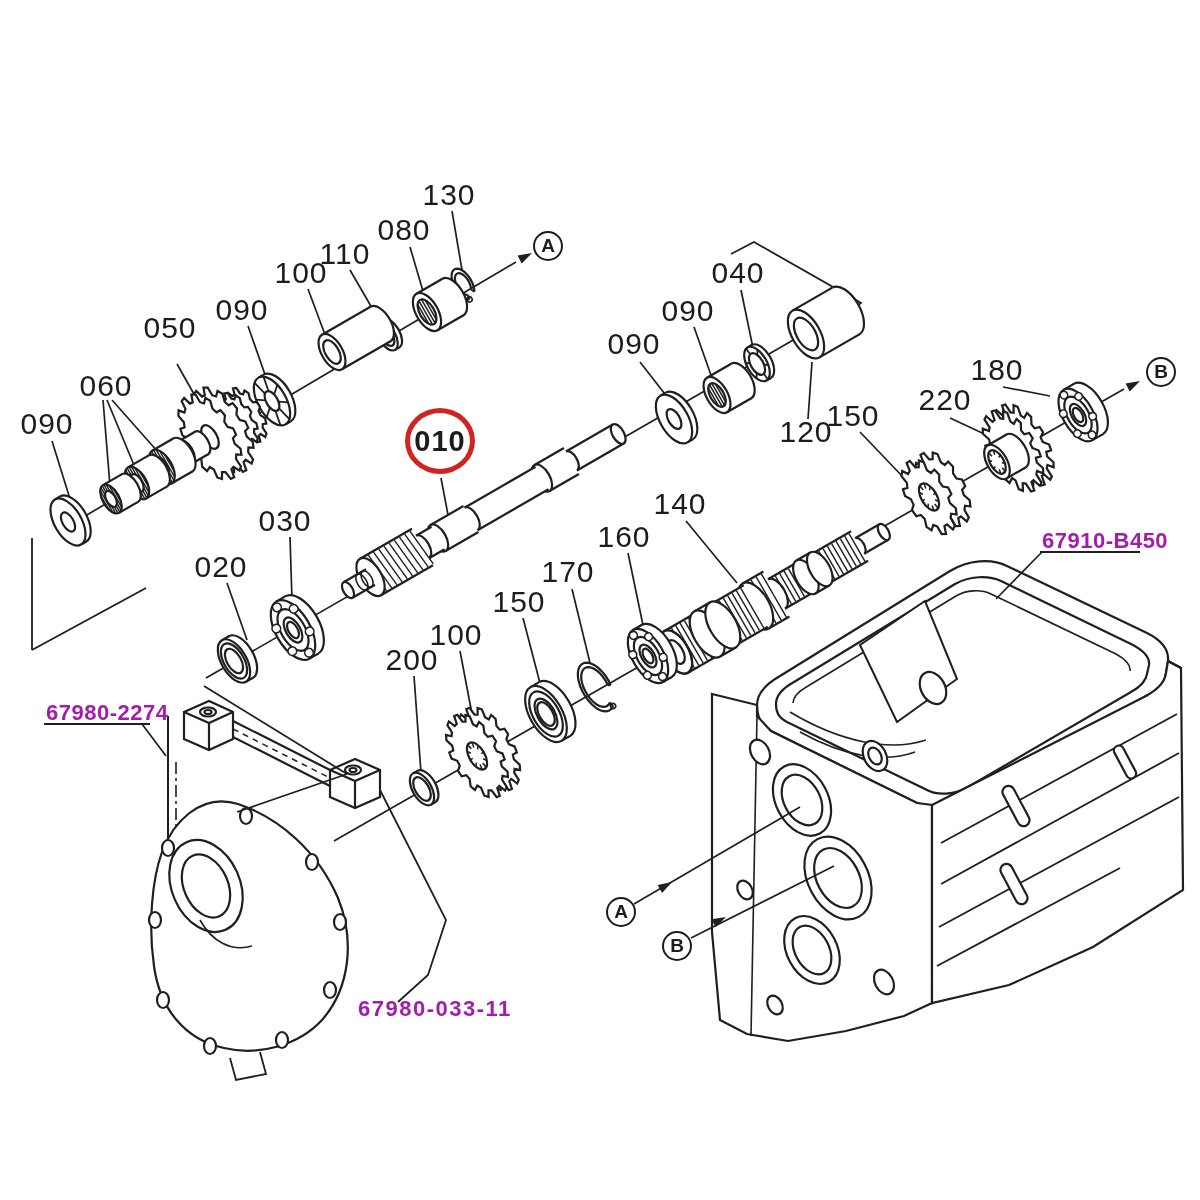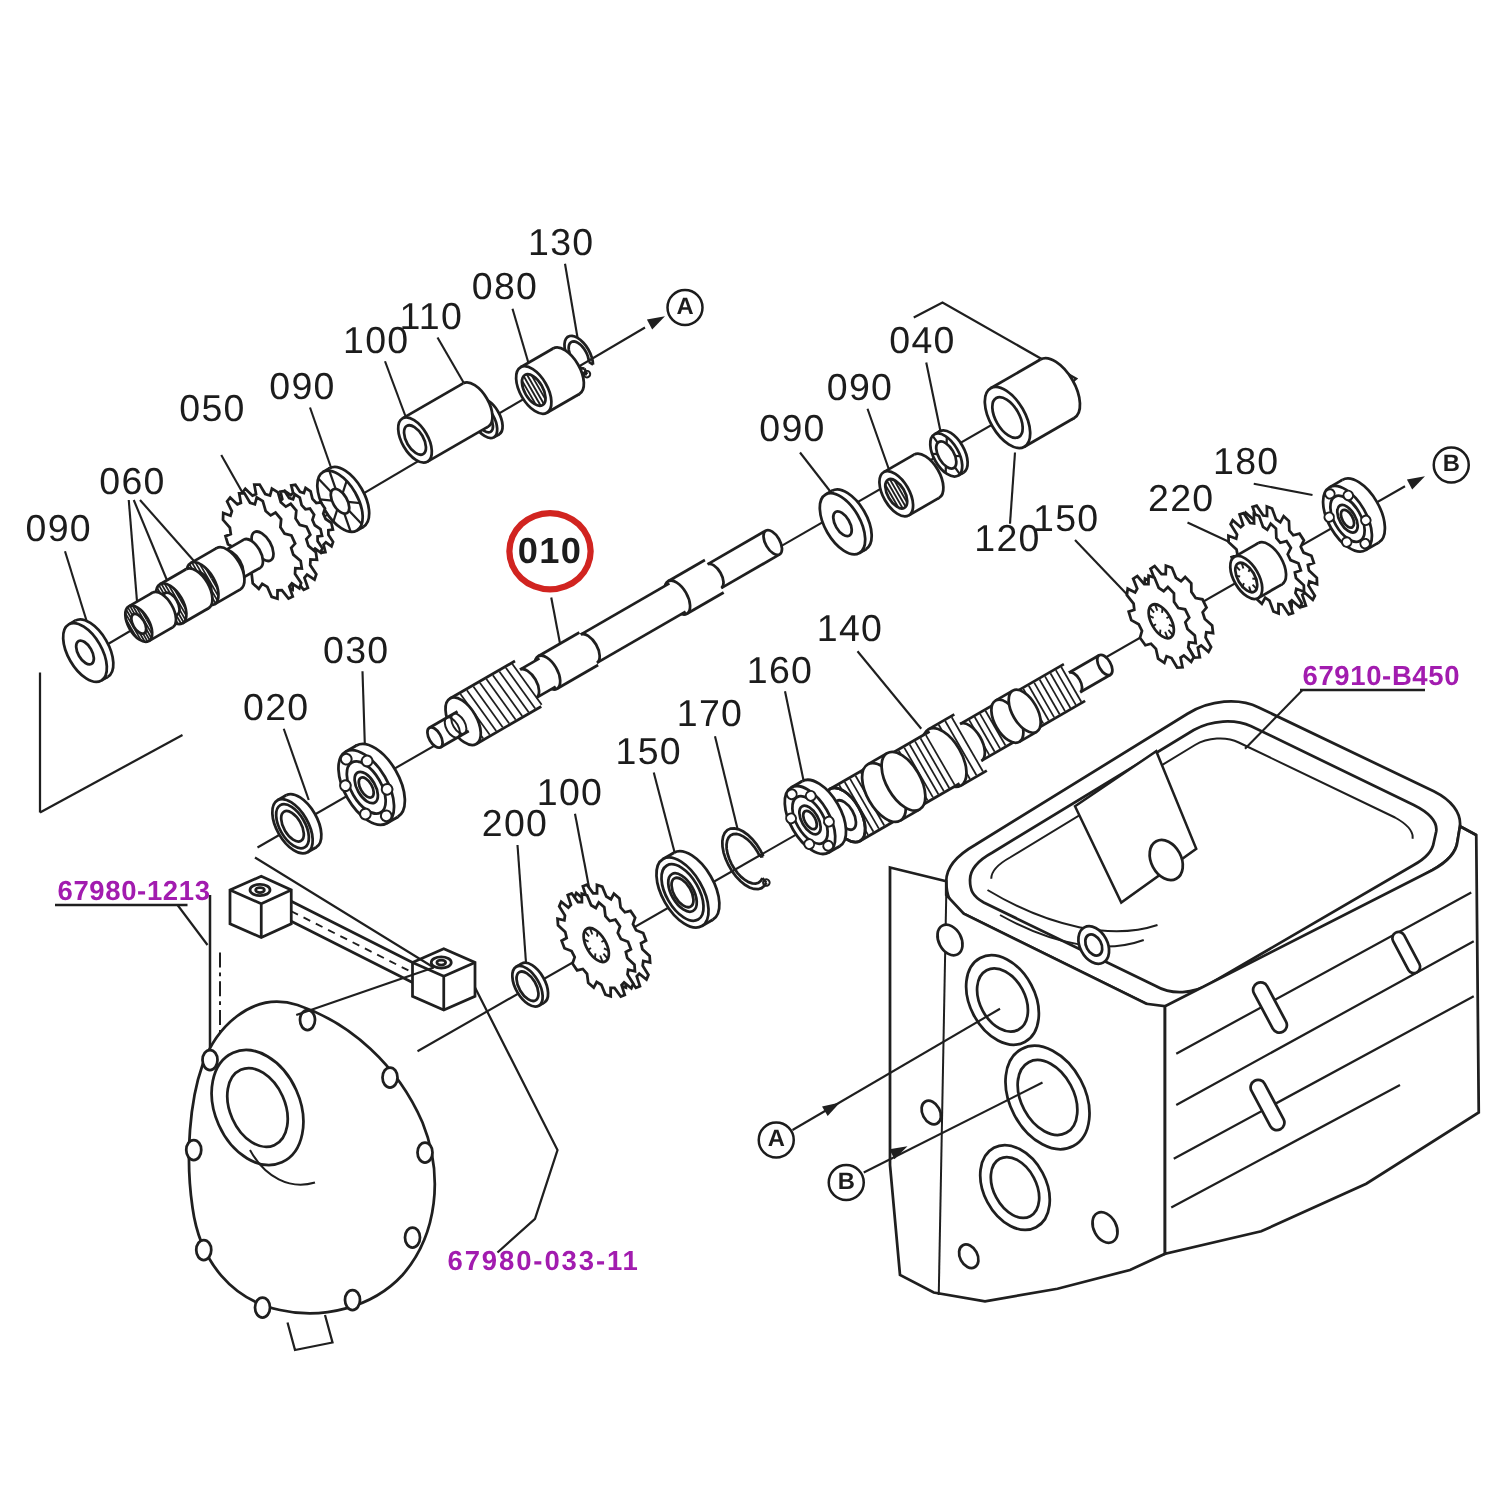--- a/index.html
+++ b/index.html
@@ -652,17 +652,17 @@
 <div class="plbl" style="left:945px;top:400px">220</div>
 <div class="plbl" style="left:997px;top:370px">180</div>
 
 <div class="hl-circle" style="left:440px;top:441px">010</div>
 
 <div class="marker" style="left:548px;top:246px">A</div>
 <div class="marker" style="left:1161px;top:372px">B</div>
 <div class="marker" style="left:621px;top:912px">A</div>
 <div class="marker" style="left:677px;top:946px">B</div>
 
-<div class="code" style="left:46px;top:702px">67980-1213</div>
+<div class="code" style="left:46px;top:702px">67980-2274</div>
 <div class="code" style="left:358px;top:998px;letter-spacing:1.5px">67980-033-11</div>
 <div class="code" style="left:1042px;top:530px">67910-B450</div>
 
 </div>
 
 </body></html>

